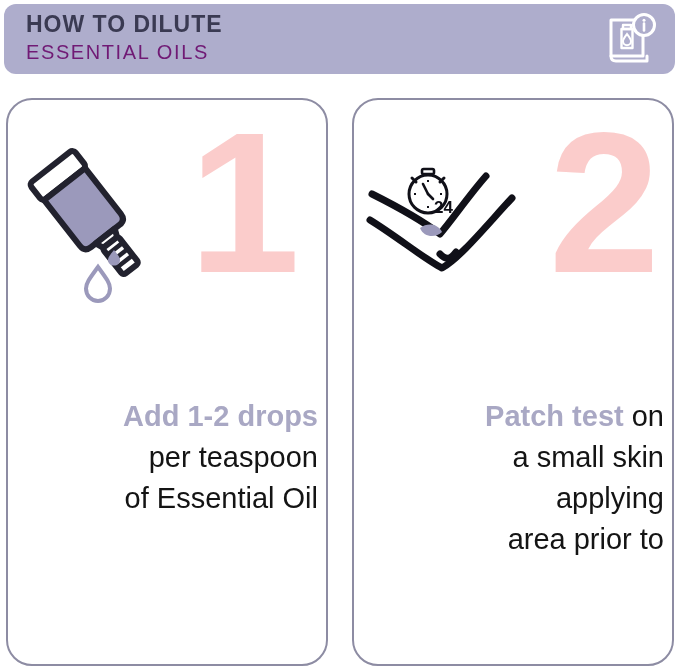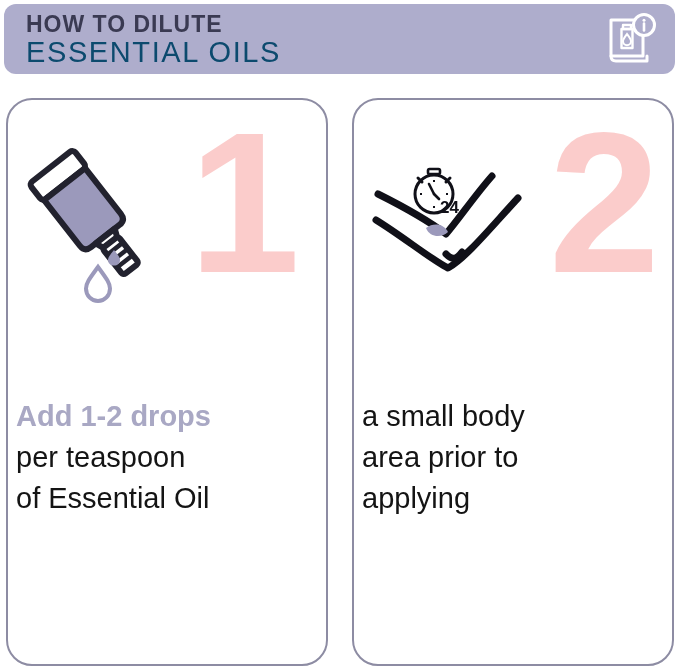--- a/index.html
+++ b/index.html
@@ -34,24 +34,24 @@
   }
   .header-line1 {
     font-size: 23px;
     font-weight: bold;
     letter-spacing: 1.0px;
     color: #3a3a52;
     line-height: 27px;
     white-space: nowrap;
   }
   .header-line2 {
-    font-size: 29px;
+    font-size: 20px;
     font-weight: normal;
     letter-spacing: 1.6px;
-    color: #0c4a6e;
+    color: #701a75;
     line-height: 28px;
     white-space: nowrap;
   }
   .header-icon {
     position: absolute;
     right: 18px;
     top: 8px;
     width: 54px;
     height: 54px;
   }
@@ -95,29 +95,29 @@
     user-select: none;
   }
   .card-1 .big-number { right: 30px; }
   .card-2 .big-number { right: 16px; }
 
   .art-svg {
     position: absolute;
     display: block;
   }
   .art-bottle { left: 18px; top: 42px; }
-  .art-arm    { left: 18px; top: 58px; }
+  .art-arm    { left: 12px; top: 58px; }
 
   
   .card-text {
     position: absolute;
     left: 8px;
     right: 8px;
     top: 296px;
-    text-align: left;
+    text-align: right;
     color: #141414;
     font-size: 29px;
     line-height: 41px;
     letter-spacing: 0px;
   }
   .card-2 .card-text { top: 296px; }
   .accent {
     color: #a9a8c4;
     font-weight: bold;
   }
@@ -219,19 +219,22 @@
             <path d="M62 24 V22 M62 50 V48 M50 36 H48 M76 36 H74" stroke="#101018" stroke-width="2"></path>
             <path d="M62 36 L57 26" stroke="#101018" stroke-width="2.6" stroke-linecap="round"></path>
             <path d="M62 36 L67 41" stroke="#101018" stroke-width="2.6" stroke-linecap="round"></path>
             <text x="68" y="55" font-family="'Liberation Sans', sans-serif" font-size="17" font-weight="bold" fill="#101018">24</text>
           </g>
         </svg>
       </div>
     </div>
 
     <div class="card-text">
-      <div class="txt-line">a small body</div>
+      <div class="txt-line">
+        <span class="accent">Patch test</span><span> on</span>
+      </div>
+      <div class="txt-line">a small skin</div>
+      <div class="txt-line">applying</div>
       <div class="txt-line">area prior to</div>
-      <div class="txt-line">applying</div>
     </div>
   </div>
 
 </div>
 
 </body></html>

